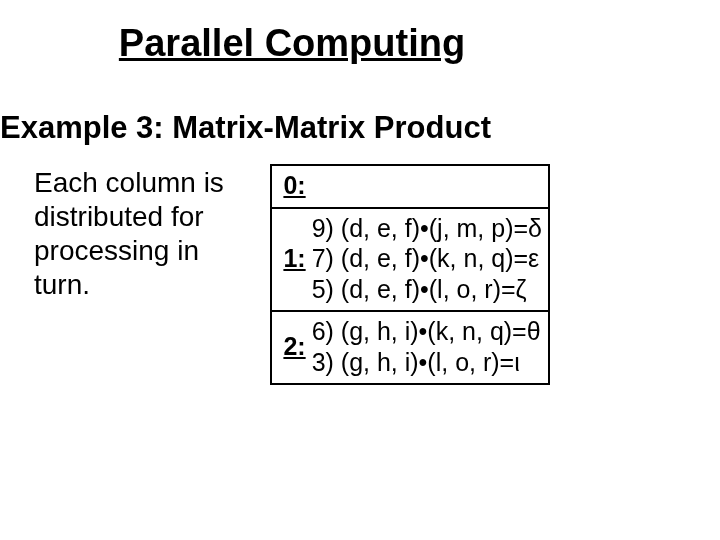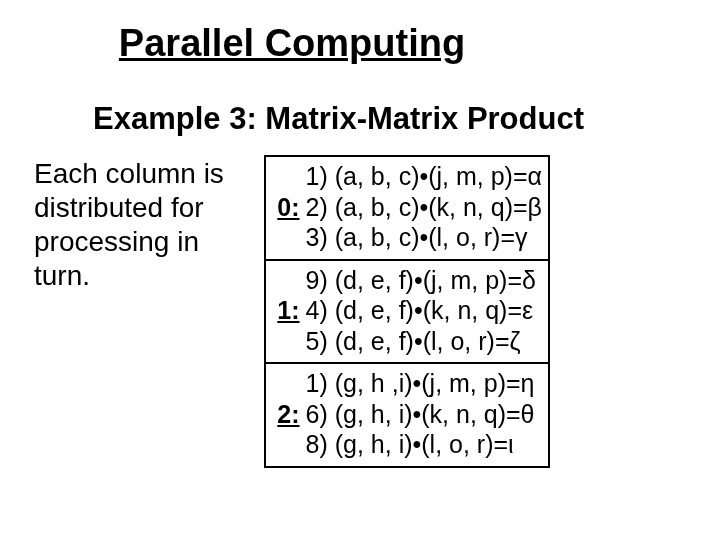--- a/index.html
+++ b/index.html
@@ -18,24 +18,24 @@
     box-sizing: border-box;
   }
   .title {
     text-align: center;
     font-size: 38px;
     font-weight: bold;
     text-decoration: underline;
     padding-top: 22px;
   }
   .subtitle {
-    text-align: right;
+    text-align: left;
     font-size: 31px;
     font-weight: bold;
-    margin-top: 36px;
+    margin-top: 45px;
   }
   .body {
     display: flex;
     margin: 18px 34px 0 34px;
     gap: 9px;
   }
   .left {
     width: 248px;
     font-size: 28px;
     line-height: 1.22;
@@ -79,40 +79,34 @@
   <div class="subtitle">Example 3: Matrix-Matrix Product</div>
 
   <div class="body">
 
     <div class="left">Each column is distributed for processing in turn.</div>
 
     <div class="right">
 
       <div class="block">
         <div class="blk-label">0:</div>
-        <div class="blk-lines">
-          <div class="blk-line">1) (a, b, c)•(j, m, p)=α</div>
-          <div class="blk-line">2) (a, b, c)•(k, n, q)=β</div>
-          <div class="blk-line">3) (a, b, c)•(l, o, r)=γ</div>
-        </div>
       </div>
 
       <div class="block">
         <div class="blk-label">1:</div>
         <div class="blk-lines">
           <div class="blk-line">9) (d, e, f)•(j, m, p)=δ</div>
-          <div class="blk-line">4) (d, e, f)•(k, n, q)=ε</div>
+          <div class="blk-line">7) (d, e, f)•(k, n, q)=ε</div>
           <div class="blk-line">5) (d, e, f)•(l, o, r)=ζ</div>
         </div>
       </div>
 
       <div class="block">
         <div class="blk-label">2:</div>
         <div class="blk-lines">
-          <div class="blk-line">1) (g, h ,i)•(j, m, p)=η</div>
           <div class="blk-line">6) (g, h, i)•(k, n, q)=θ</div>
-          <div class="blk-line">8) (g, h, i)•(l, o, r)=ι</div>
+          <div class="blk-line">3) (g, h, i)•(l, o, r)=ι</div>
         </div>
       </div>
 
     </div>
   </div>
 </div>
 
 </body></html>

